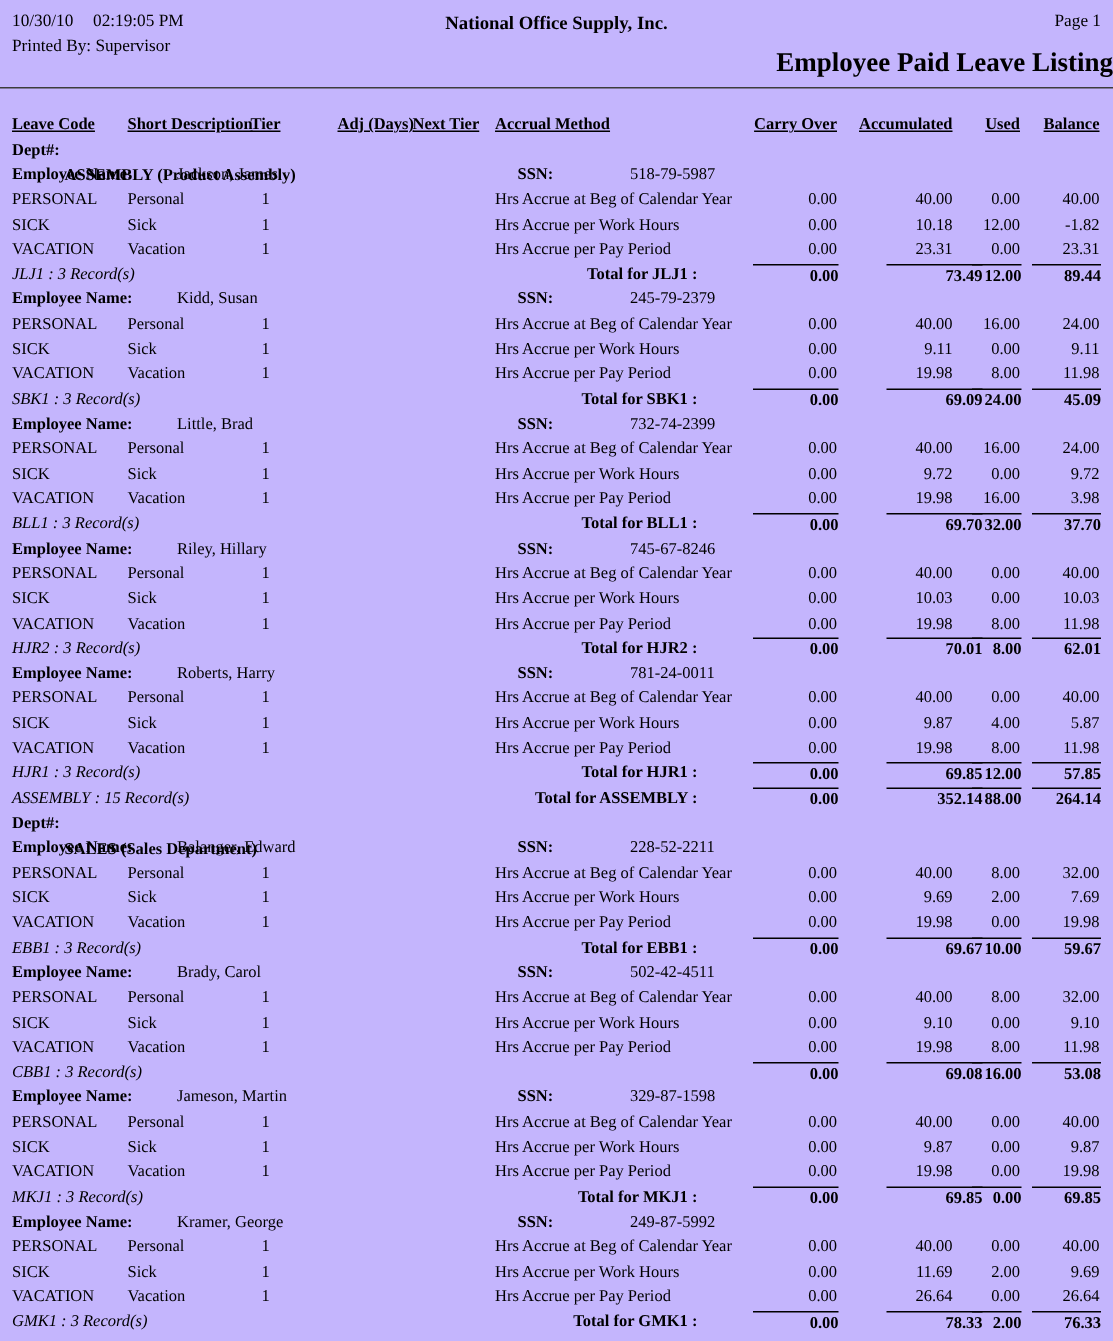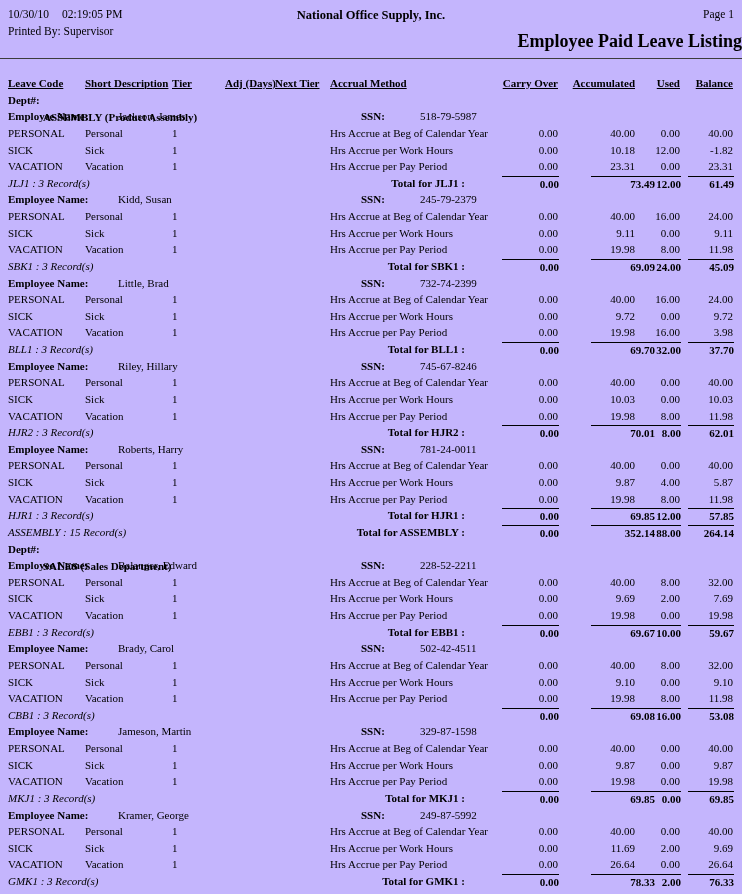--- a/index.html
+++ b/index.html
@@ -15,31 +15,31 @@
   .hdr-title{left:0;right:0;top:31px;text-align:right;font-size:18px;font-weight:bold;}
   .rule{position:absolute;left:0;right:0;top:58px;border-top:1.5px solid #3c3c3c;}
   .spacer{height:17px;}
   .row{position:relative;height:16.63px;font-size:11px;line-height:15px;padding-left:20px;}
   .bold{font-weight:bold;}
   .italic{font-style:italic;}
   .hd{font-weight:bold;text-decoration:underline;}
   
   .p-code{left:8px;}
   .p-desc{left:85px;}
-  .p-tier{left:172px;width:40px;text-align:left;}
+  .p-tier{left:157px;width:40px;text-align:center;}
   .p-adj{left:225px;}
   .p-next{left:275px;}
   .p-method{left:330px;}
   .p-carry{left:478px;width:80px;text-align:right;}
   .p-accum{left:558px;width:77px;text-align:right;}
   .p-used{left:634px;width:46px;text-align:right;}
   .p-bal{left:678px;width:55px;text-align:right;}
   .p-deptname{left:43px;margin-top:17px;}
   .p-empname{left:118px;}
-  .p-ssnlabel{left:361px;text-align:center;}
+  .p-ssnlabel{left:345px;text-align:center;}
   .p-ssnval{left:420px;}
   .p-totlabel{left:265px;width:200px;text-align:right;}
   
   .t-carry{left:502px;width:57px;text-align:right;}
   .t-accum{left:591px;width:64px;text-align:right;}
   .t-used{left:648px;width:33px;text-align:right;}
   .t-bal{left:688px;width:46px;text-align:right;}
   .sum{border-top:1.5px solid #000;}
 </style>
 </head>
@@ -108,21 +108,21 @@
         <span class="abs p-accum">23.31</span>
         <span class="abs p-used">0.00</span>
         <span class="abs p-bal">23.31</span>
       </div>
       <div class="row">
         <span class="abs p-code italic">JLJ1 : 3 Record(s)</span>
         <span class="abs p-totlabel bold">Total for JLJ1 :</span>
         <span class="abs t-carry bold sum">0.00</span>
         <span class="abs t-accum bold sum">73.49</span>
         <span class="abs t-used bold sum">12.00</span>
-        <span class="abs t-bal bold sum">61.49</span>
+        <span class="abs t-bal bold sum">89.44</span>
       </div>
       <div class="row">
         <span class="abs p-code bold">Employee Name:</span>
         <span class="abs p-empname">Kidd, Susan</span>
         <span class="abs p-ssnlabel bold">SSN:</span>
         <span class="abs p-ssnval">245-79-2379</span>
       </div>
       <div class="row">
         <span class="abs p-code">PERSONAL</span>
         <span class="abs p-desc">Personal</span>

